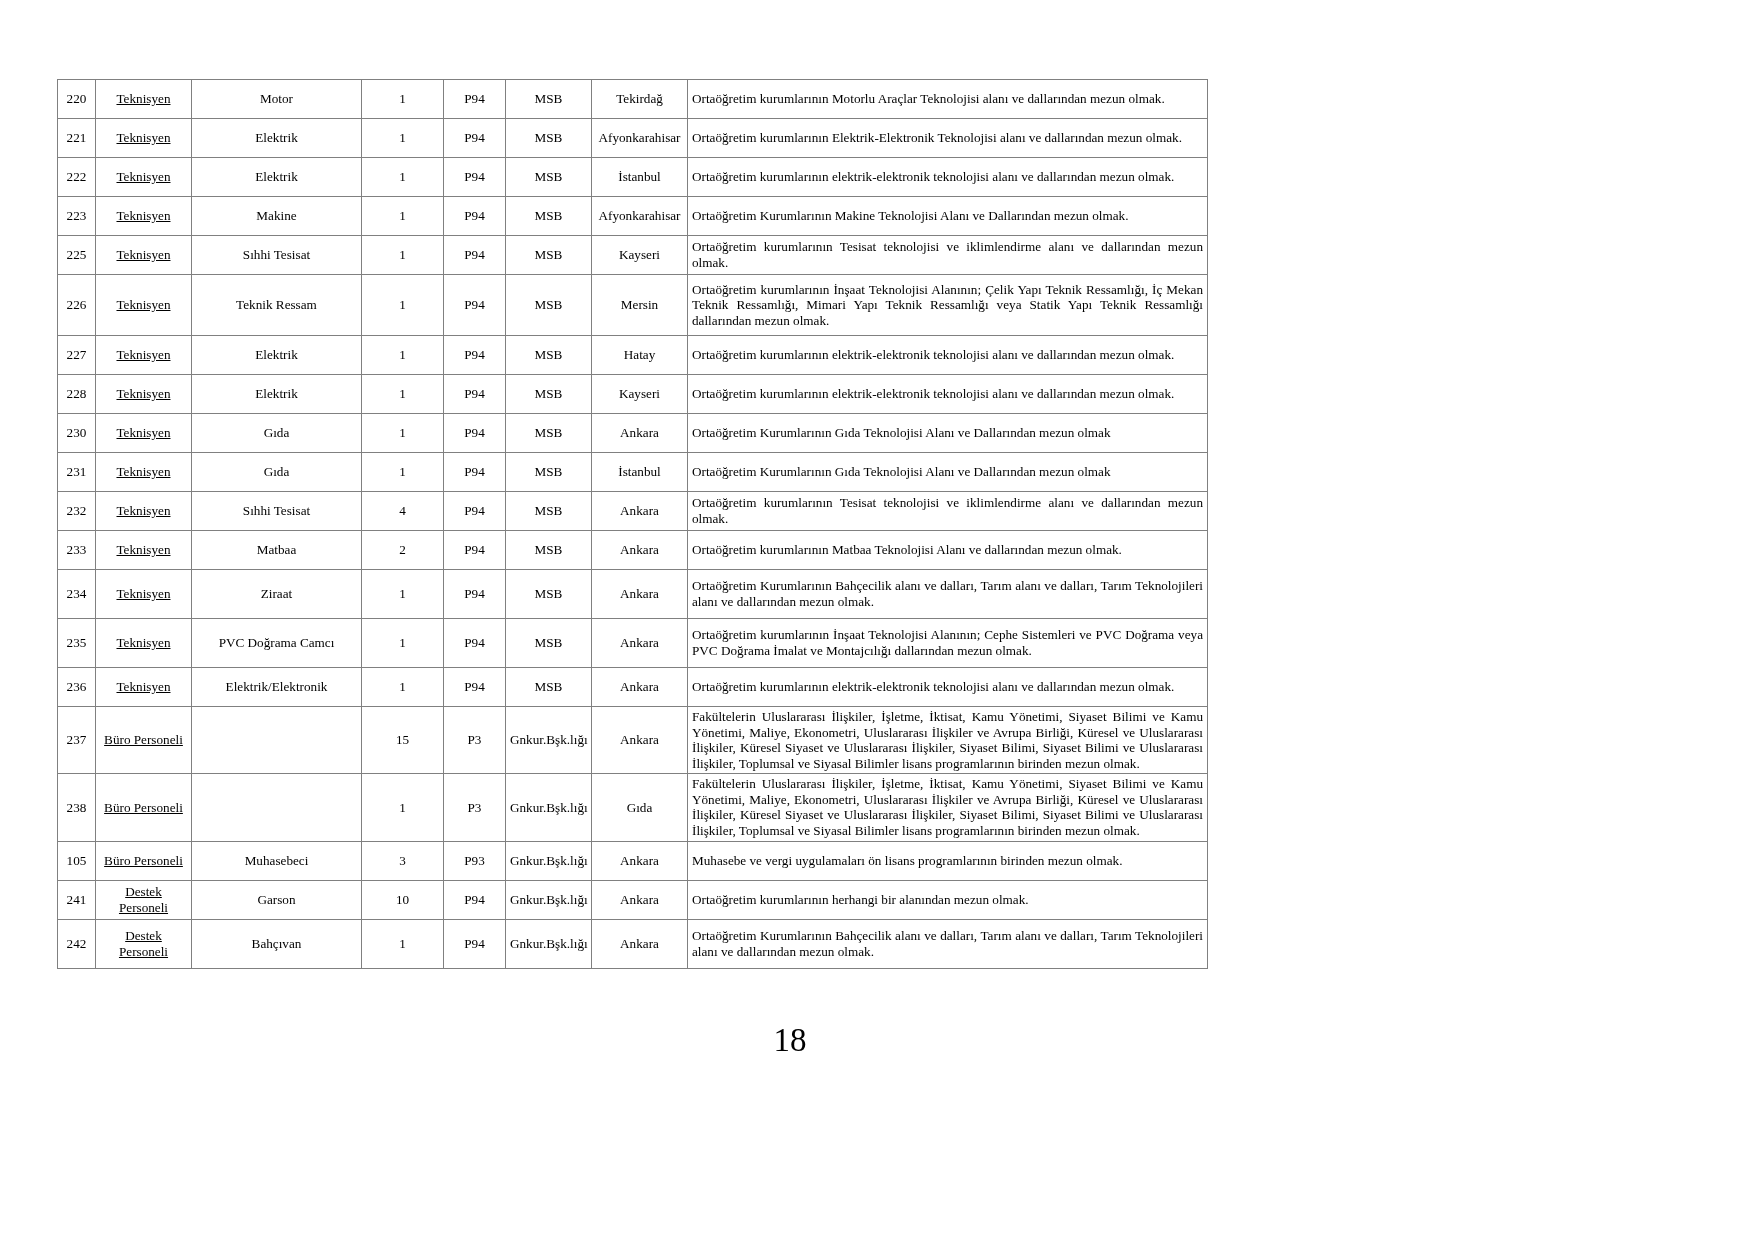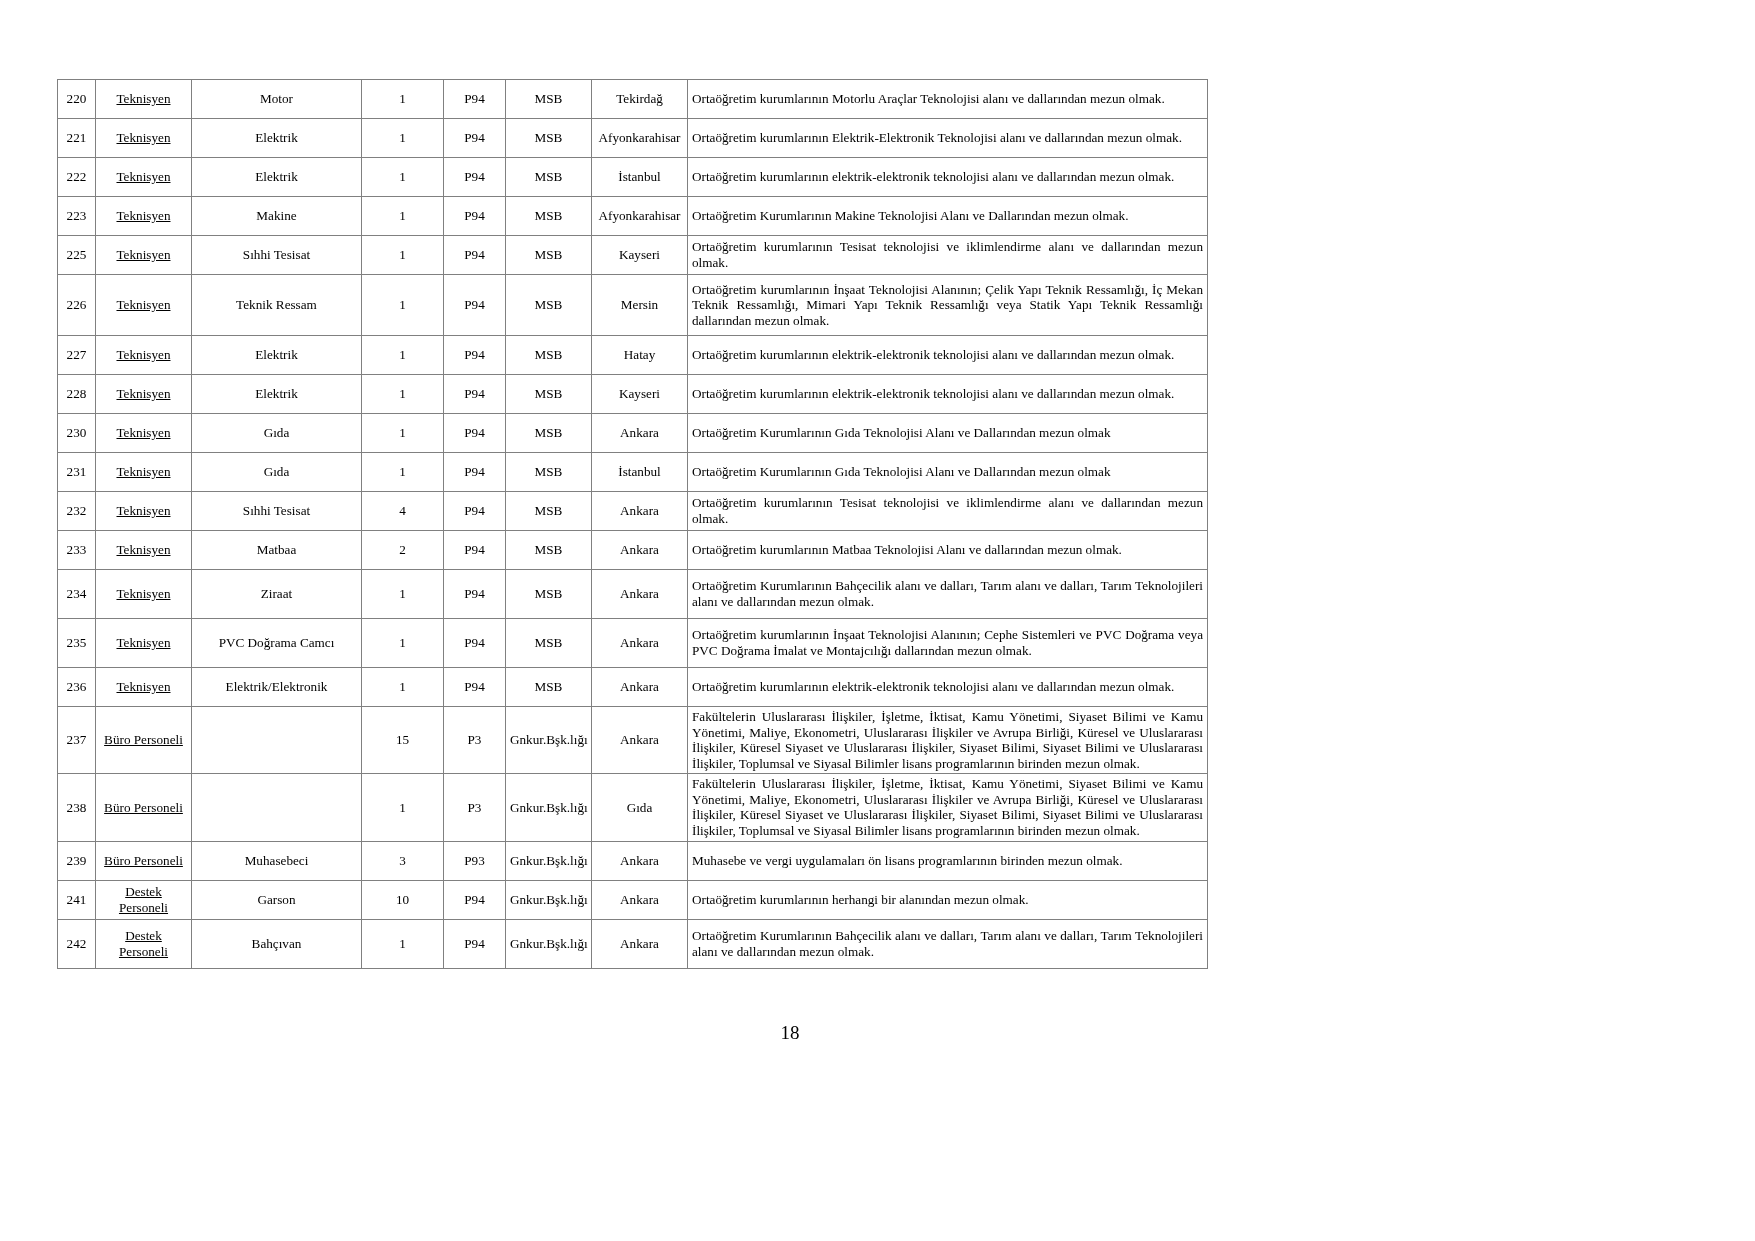--- a/index.html
+++ b/index.html
@@ -70,21 +70,21 @@
   .two-line {
     line-height: 1.2;
     text-decoration: underline;
   }
   .page-number {
     position: absolute;
     left: 0;
     top: 1022px;
     width: 1580px;
     text-align: center;
-    font-size: 19px;
+    font-size: 33px;
     font-family: "Liberation Serif", "DejaVu Serif", serif;
   }
 </style>
 </head>
 <body>
 
 <div class="page">
 
   <div class="table-wrap">
     <table class="listing">
@@ -281,21 +281,21 @@
             <td class="cell-center two-line">Büro Personeli</td>
             <td class="cell-center"></td>
             <td class="cell-center">1</td>
             <td class="cell-center">P3</td>
             <td class="cell-center">Gnkur.Bşk.lığı</td>
             <td class="cell-center">Gıda</td>
             <td class="cell-desc">Fakültelerin Uluslararası İlişkiler, İşletme, İktisat, Kamu Yönetimi, Siyaset Bilimi ve Kamu Yönetimi, Maliye, Ekonometri, Uluslararası İlişkiler ve Avrupa Birliği, Küresel ve Uluslararası İlişkiler, Küresel Siyaset ve Uluslararası İlişkiler, Siyaset Bilimi, Siyaset Bilimi ve Uluslararası İlişkiler, Toplumsal ve Siyasal Bilimler lisans programlarının birinden mezun olmak.</td>
             <td class="cell-note"></td>
           </tr>
           <tr class="r-std">
-            <td class="cell-center">239</td>
+            <td class="cell-center">105</td>
             <td class="cell-center two-line">Büro Personeli</td>
             <td class="cell-center">Muhasebeci</td>
             <td class="cell-center">3</td>
             <td class="cell-center">P93</td>
             <td class="cell-center">Gnkur.Bşk.lığı</td>
             <td class="cell-center">Ankara</td>
             <td class="cell-desc">Muhasebe ve vergi uygulamaları ön lisans programlarının birinden mezun olmak.</td>
             <td class="cell-note"></td>
           </tr>
           <tr class="r-std">

